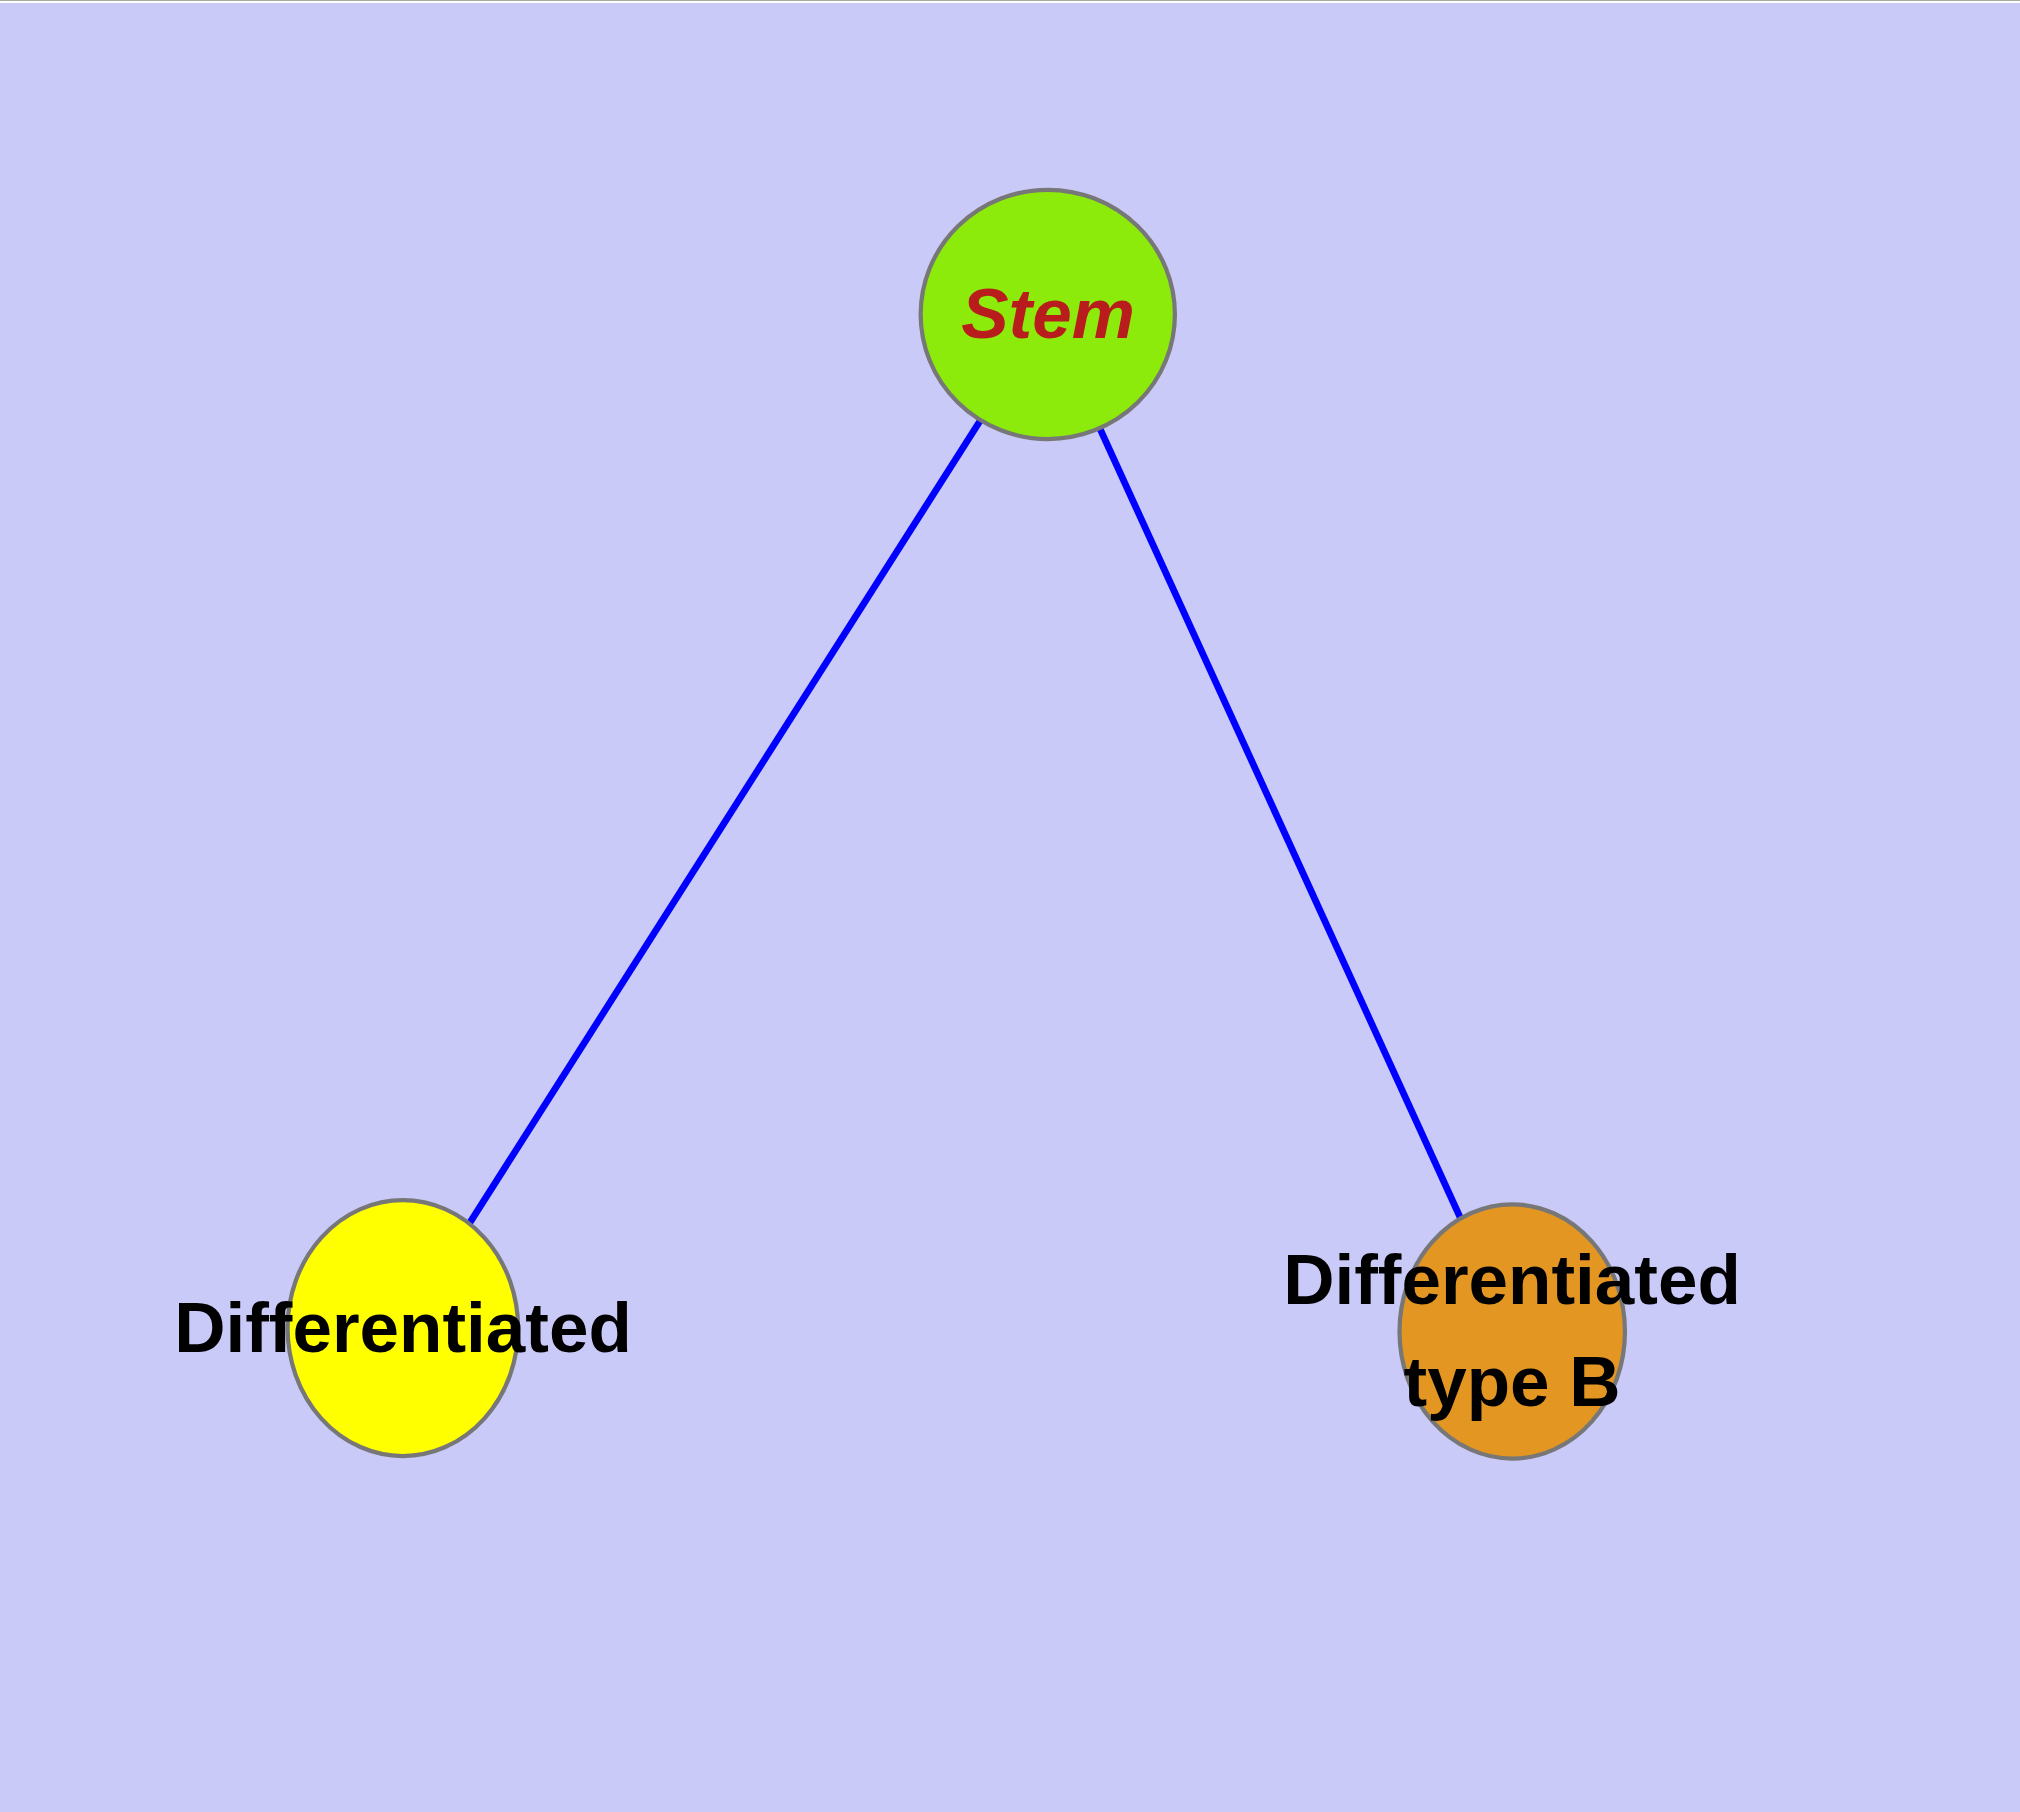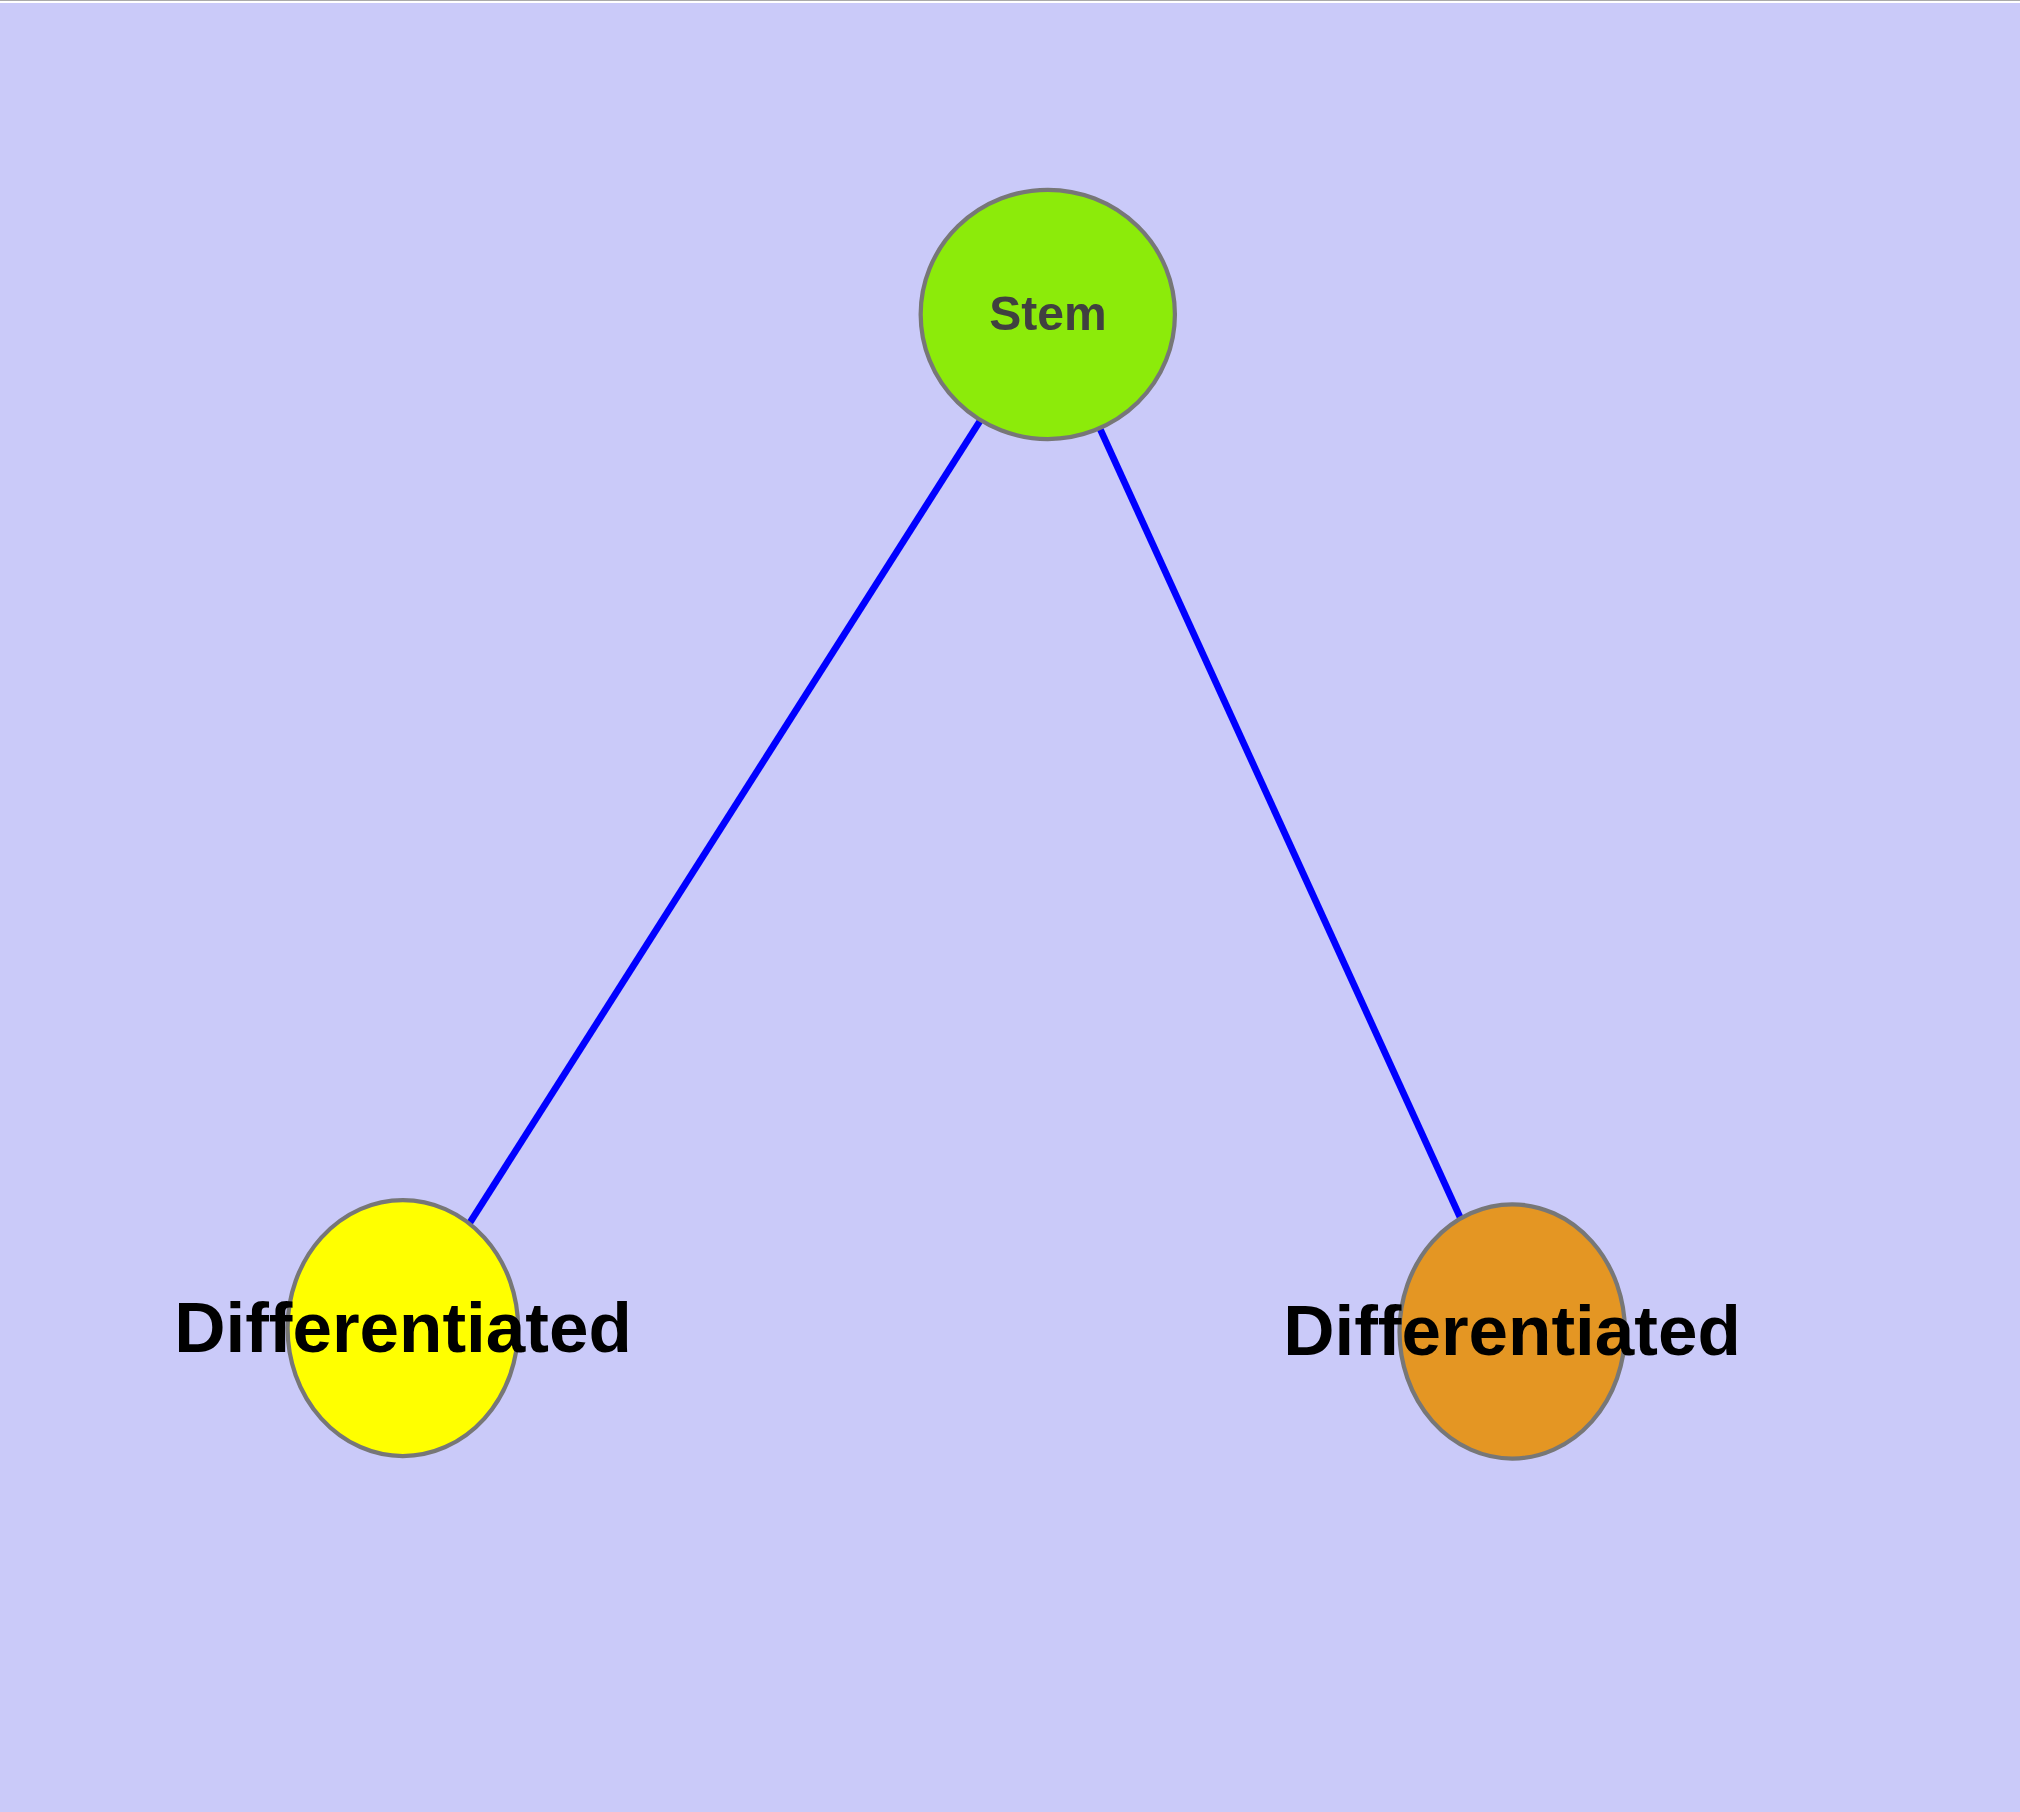--- a/index.html
+++ b/index.html
@@ -53,24 +53,25 @@
 <div id="canvas" style="width: 2021px; height: 1812px; background: rgb(202, 202, 249);">
   <div id="top-strip" style="height: 3.4px; background: rgb(255, 255, 255); border-top-color: rgb(170, 170, 170);"></div>
   <svg id="graph-svg" xmlns="http://www.w3.org/2000/svg" viewBox="0 0 2384 2138">
       <line x1="1236" y1="371" x2="475" y2="1567" stroke="#0000FF" stroke-width="8"></line>
       <line x1="1236" y1="371" x2="1784" y2="1571" stroke="#0000FF" stroke-width="8"></line>
       <ellipse cx="1236" cy="371" rx="150" ry="147" fill="#8CEB0A" stroke="#777777" stroke-width="5"></ellipse>
       <ellipse cx="475" cy="1567" rx="136" ry="151" fill="#FFFF00" stroke="#777777" stroke-width="5"></ellipse>
       <ellipse cx="1784" cy="1571" rx="133" ry="150" fill="#E49623" stroke="#777777" stroke-width="5"></ellipse>
     </svg>
   <div id="labels-layer">
-      <div class="node-label" style="left: 1048px; top: 314px; color: #404040; font-size: 48px; font-weight: bold; line-height: 102px;">
+      <div class="node-label" style="left: 1048px; top: 314px; color: #b91c1c; font-size: 71px; font-weight: bold; line-height: 102px; font-style: italic;">
         <div>Stem</div>
       </div>
       <div class="node-label" style="left: 403px; top: 1328px; color: rgb(0, 0, 0); font-size: 71px; font-weight: bold; line-height: 102px;">
         <div>Differentiated</div>
       </div>
       <div class="node-label" style="left: 1512px; top: 1331px; color: rgb(0, 0, 0); font-size: 71px; font-weight: bold; line-height: 102px;">
         <div>Differentiated</div>
+        <div>type B</div>
       </div>
     </div>
 </div>
 
 
 </body></html>

